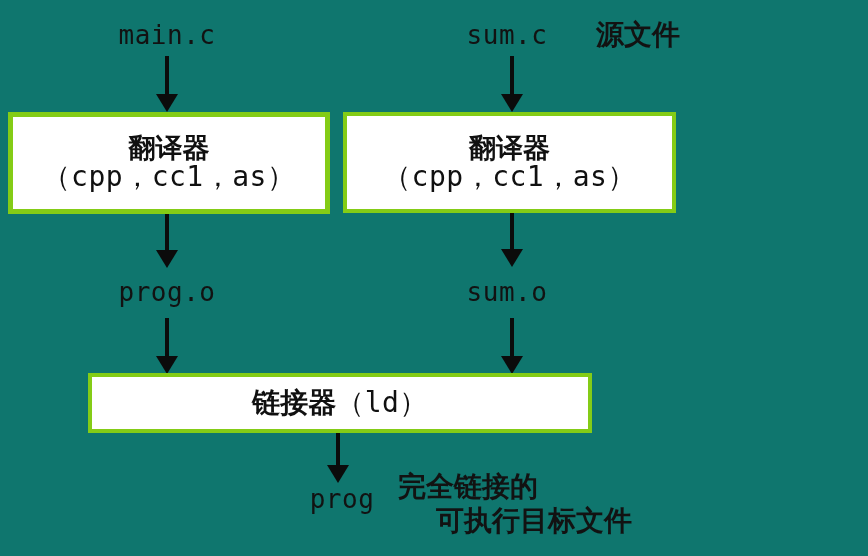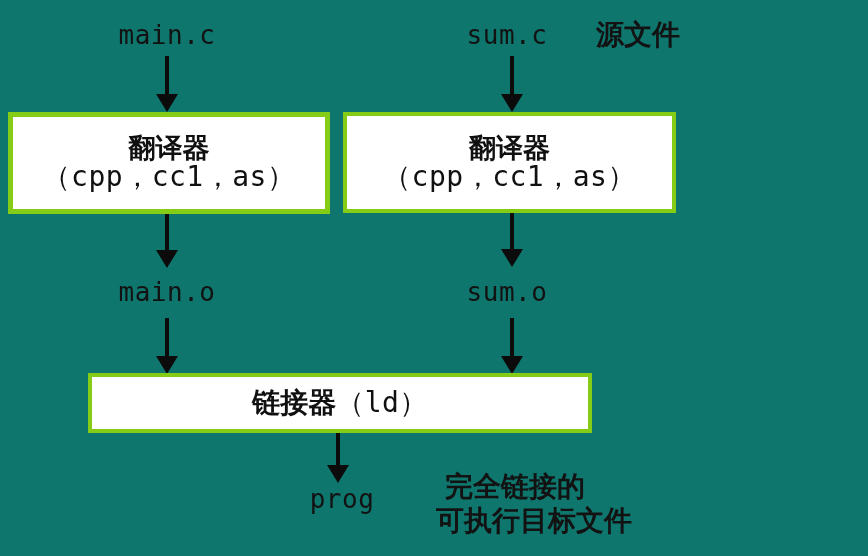--- a/index.html
+++ b/index.html
@@ -149,21 +149,21 @@
   <div class="arrow" style="left:155px; top:214px; width:24px; height:54px;">
     <div class="shaft" style="height:38px;"></div>
     <div class="head"></div>
   </div>
 
   <div class="arrow" style="left:500px; top:213px; width:24px; height:54px;">
     <div class="shaft" style="height:38px;"></div>
     <div class="head"></div>
   </div>
 
-  <div class="file-label" style="left:100px; top:277px; width:134px;">main.o</div>
+  <div class="file-label" style="left:100px; top:277px; width:134px;">prog.o</div>
 
   <div class="file-label" style="left:440px; top:277px; width:134px;">sum.o</div>
 
 
   <div class="arrow" style="left:155px; top:318px; width:24px; height:56px;">
     <div class="shaft" style="height:40px;"></div>
     <div class="head"></div>
   </div>
 
   <div class="arrow" style="left:500px; top:318px; width:24px; height:56px;">
@@ -179,18 +179,18 @@
   </div>
 
   <div class="arrow" style="left:326px; top:433px; width:24px; height:50px;">
     <div class="shaft" style="height:34px;"></div>
     <div class="head"></div>
   </div>
 
   <div class="file-label" style="left:296px; top:484px; width:92px;">prog</div>
 
   <div class="cn-label two-line" style="left:398px; top:470px; text-align:left;">
-    <div style="text-align:center; width:234px;">完全链接的</div>
+    <div style="width:234px;">完全链接的</div>
     <div style="text-align:right; width:234px;">可执行目标文件</div>
   </div>
 
 
 </div>
 
 </body></html>

